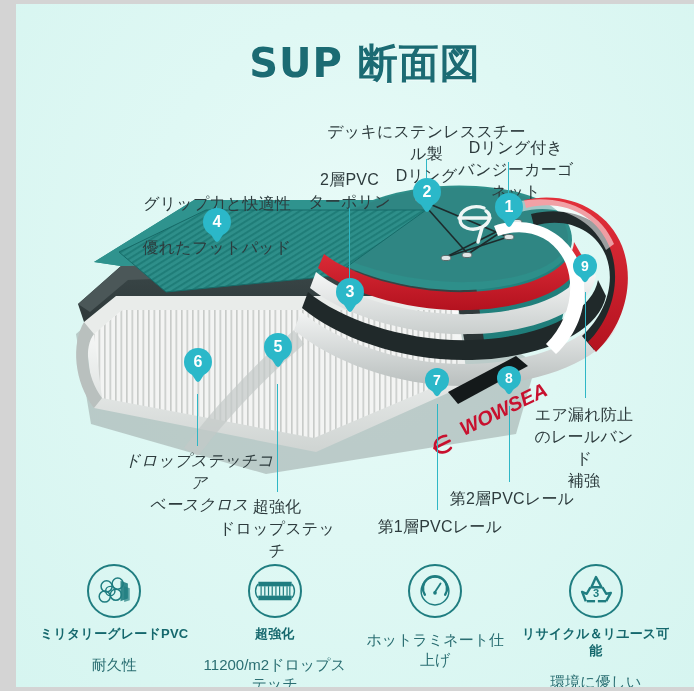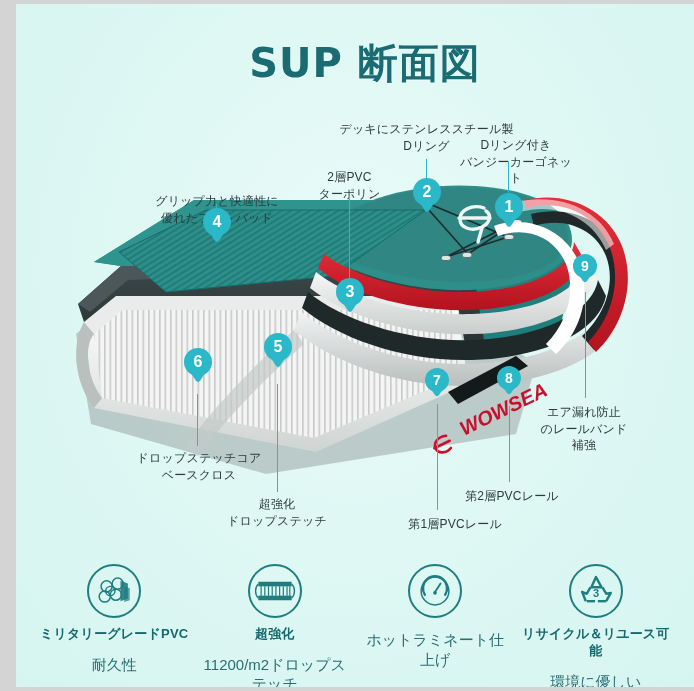--- a/index.html
+++ b/index.html
@@ -29,21 +29,21 @@
     left:0;right:0;top:32px;text-align:center;
     font-size:40px;font-weight:bold;color:#1b6b73;
     letter-spacing:1px;
     font-family:"DejaVu Sans","Liberation Sans",sans-serif;
     text-shadow:0 1px 0 rgba(255,255,255,.6);
     padding-left:20px;
   }
 
   
   .callout{
-    position:absolute;color:#2d3b3d;font-size:12px;line-height:1.38;
+    position:absolute;color:#2d3b3d;font-size:16px;line-height:1.38;
     letter-spacing:.2px;white-space:pre-line;
   }
   .callout.c{text-align:center;}
 
   
   .leader{position:absolute;background:#2fb7c6;width:1px;}
 
   
   .pin{
     position:absolute;width:28px;height:38px;
@@ -230,21 +230,21 @@
 
   <div class="callout c ly" style="left:286px;top:165px;width:95px;">2層PVC
 ターポリン</div>
 
   <div class="callout c ly" style="left:126px;top:164px;width:150px;margin-top:25px;">グリップ力と快適性に
 優れたフットパッド</div>
 
   <div class="callout c ly" style="left:197px;top:492px;width:128px;">超強化
 ドロップステッチ</div>
 
-  <div class="callout c ly" style="left:108px;top:446px;width:150px;">ドロップステッチコア
+  <div class="callout c ly" style="left:108px;top:446px;width:150px;font-style:italic;">ドロップステッチコア
 ベースクロス</div>
 
   <div class="callout c ly" style="left:358px;top:512px;width:128px;text-align:right;">第1層PVCレール</div>
 
   <div class="callout c ly" style="left:432px;top:484px;width:128px;">第2層PVCレール</div>
 
   <div class="callout c ly" style="left:516px;top:400px;width:104px;">エア漏れ防止
 のレールバンド
 補強</div>
 

